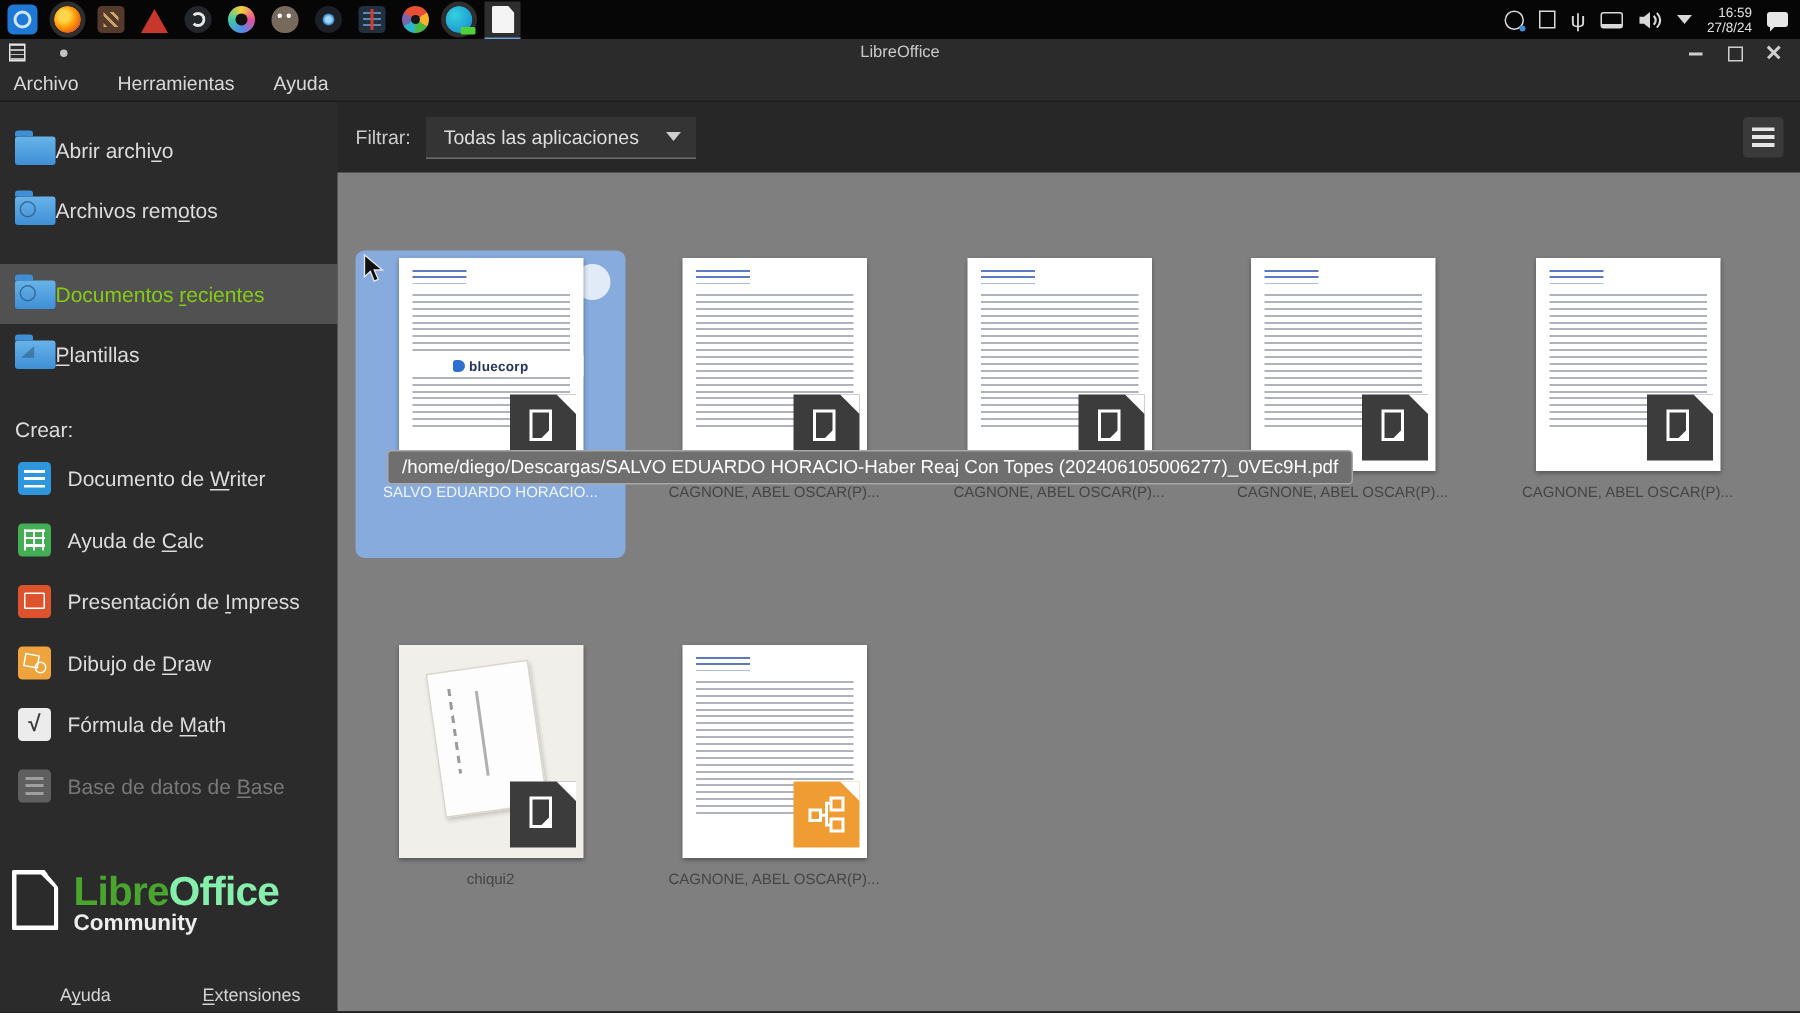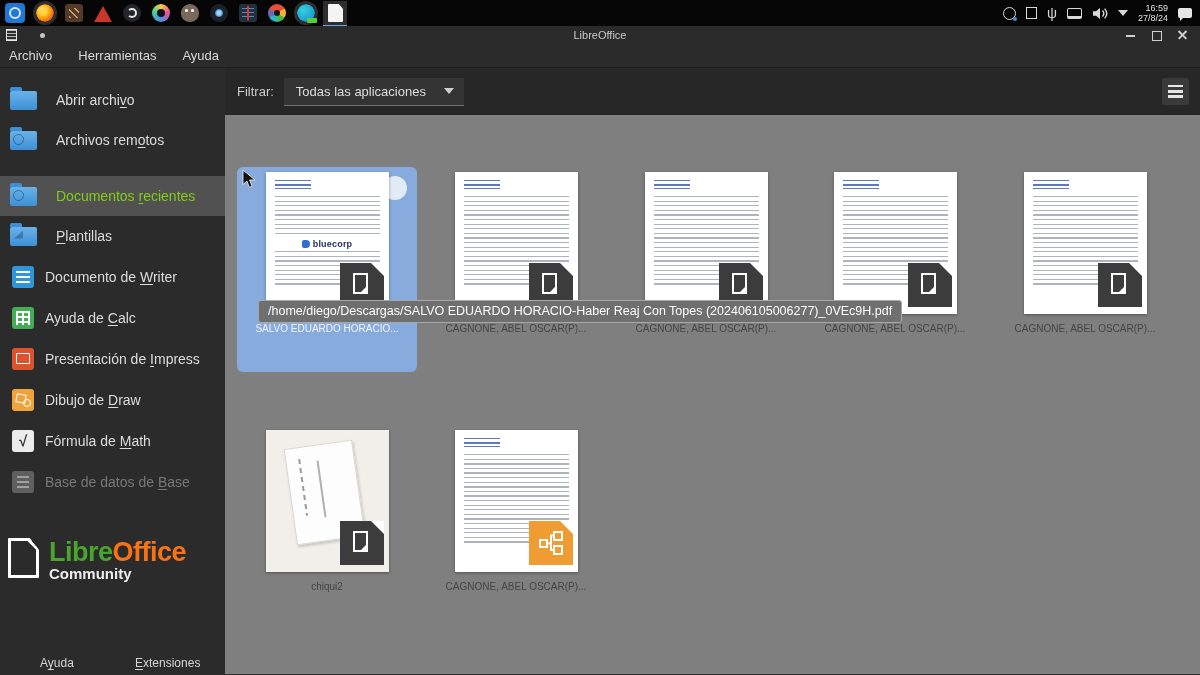--- a/index.html
+++ b/index.html
@@ -62,21 +62,21 @@
   .wc-close::before { transform:rotate(45deg); }
   .wc-close::after { transform:rotate(-45deg); }
 
   
   .menubar { height:24px; background:#2b2b2b; border-bottom:1px solid #1d1d1d; display:flex; align-items:center; gap:26px; padding-left:9px; }
   .menu-item { color:#d8d8d8; font-size:13px; }
 
   
   .main { display:flex; height:606px; }
   .sidebar { position:relative; width:225px; background:#2b2b2b; flex:0 0 auto; padding-top:12px; }
-  .side-row { display:flex; align-items:center; height:40px; padding-left:10px; gap:19px; color:#dcdcdc; font-size:14px;text-align:right; }
+  .side-row { display:flex; align-items:center; height:40px; padding-left:10px; color:#dcdcdc; font-size:14px;text-align:right; }
   .side-row.selected { background:#515151; color:#84cc16; }
   .side-row.gap-top { margin-top:16px; }
   .ak { text-decoration:underline; text-underline-offset:2px; }
   .folder { width:27px; height:19px; position:relative; border-radius:2px; background:linear-gradient(#67b3e9,#3f8fd6); flex:0 0 auto; }
   .folder::before { content:""; position:absolute; top:-4px; left:0; width:12px; height:4px; border-radius:2px 2px 0 0; background:#3f8fd6; }
   .folder.emblem::after { content:""; position:absolute; left:3px; top:3px; width:9px; height:9px; border:1.5px solid rgba(30,60,90,.55); border-radius:50%; }
   .folder.tpl::after { content:""; position:absolute; left:4px; top:4px; width:9px; height:8px; background:rgba(30,60,90,.4); clip-path:polygon(0 100%,100% 0,100% 100%); }
 
   .create-label { margin:22px 0 4px 10px; color:#dcdcdc; font-size:14px; }
   .create-row { display:flex; align-items:center; height:41px; padding-left:12px; gap:11px; color:#dcdcdc; font-size:14px; }
@@ -94,21 +94,21 @@
   .ci-math { background:#ececec; }
   .ci-math::after { content:"\221A"; position:absolute; inset:0; color:#3a3a3a; font-size:15px; font-weight:bold; text-align:center; line-height:22px; }
   .ci-base { background:#8b8b8b; opacity:.55; }
   .ci-base::after { content:""; position:absolute; left:5px; right:5px; top:5px; height:12px; background:repeating-linear-gradient(#fff 0 2px,transparent 2px 5px); }
 
   .lo-logo { display:flex; align-items:flex-start; gap:10px; margin:36px 0 0 8px; }
   .lo-page { width:31px; height:40px; border:3px solid #fff; border-radius:1px; position:relative; clip-path:polygon(0 0,70% 0,100% 30%,100% 100%,0 100%); background:#2b2b2b; }
   .lo-page::after { content:""; position:absolute; right:-4px; top:2px; width:14px; height:3px; background:#fff; transform:rotate(45deg); }
   .lo-words { line-height:28px; font-weight:bold; font-size:27px; letter-spacing:-.5px; }
   .lo-libre { color:#4aa52e; }
-  .lo-office { color:#f97316;text-align:right; }
+  .lo-office { color:#86efac;text-align:right; }
   .lo-community { display:block; color:#ededed; font-size:15px; font-weight:bold; line-height:16px; letter-spacing:0; }
   .side-footer { position:absolute; bottom:4px; left:0; width:100%; height:16px; color:#d4d4d4; font-size:12px; }
   .side-footer .flink { position:absolute; bottom:0; }
   .flink-help { left:40px; }
   .flink-ext { left:135px; }
 
   
   .content { flex:1; display:flex; flex-direction:column; }
   .filterbar { height:47px; background:#272727; display:flex; align-items:center; padding-left:12px; }
   .filter-label { color:#cccccc; font-size:13px; margin-right:10px; }
@@ -215,20 +215,21 @@
       </div>
       <div class="side-row selected gap-top">
         <span class="folder emblem"></span>
         <span><span>Documentos </span><span class="ak">r</span><span>ecientes</span></span>
       </div>
       <div class="side-row">
         <span class="folder tpl"></span>
         <span><span></span><span class="ak">P</span><span>lantillas</span></span>
       </div>
 
+      <div class="create-label">Crear:</div>
 
       <div class="create-row">
         <span class="ci ci-writer"></span>
         <span><span>Documento de </span><span class="ak">W</span><span>riter</span></span>
       </div>
       <div class="create-row">
         <span class="ci ci-calc"></span>
         <span><span>Ayuda de </span><span class="ak">C</span><span>alc</span></span>
       </div>
       <div class="create-row">

